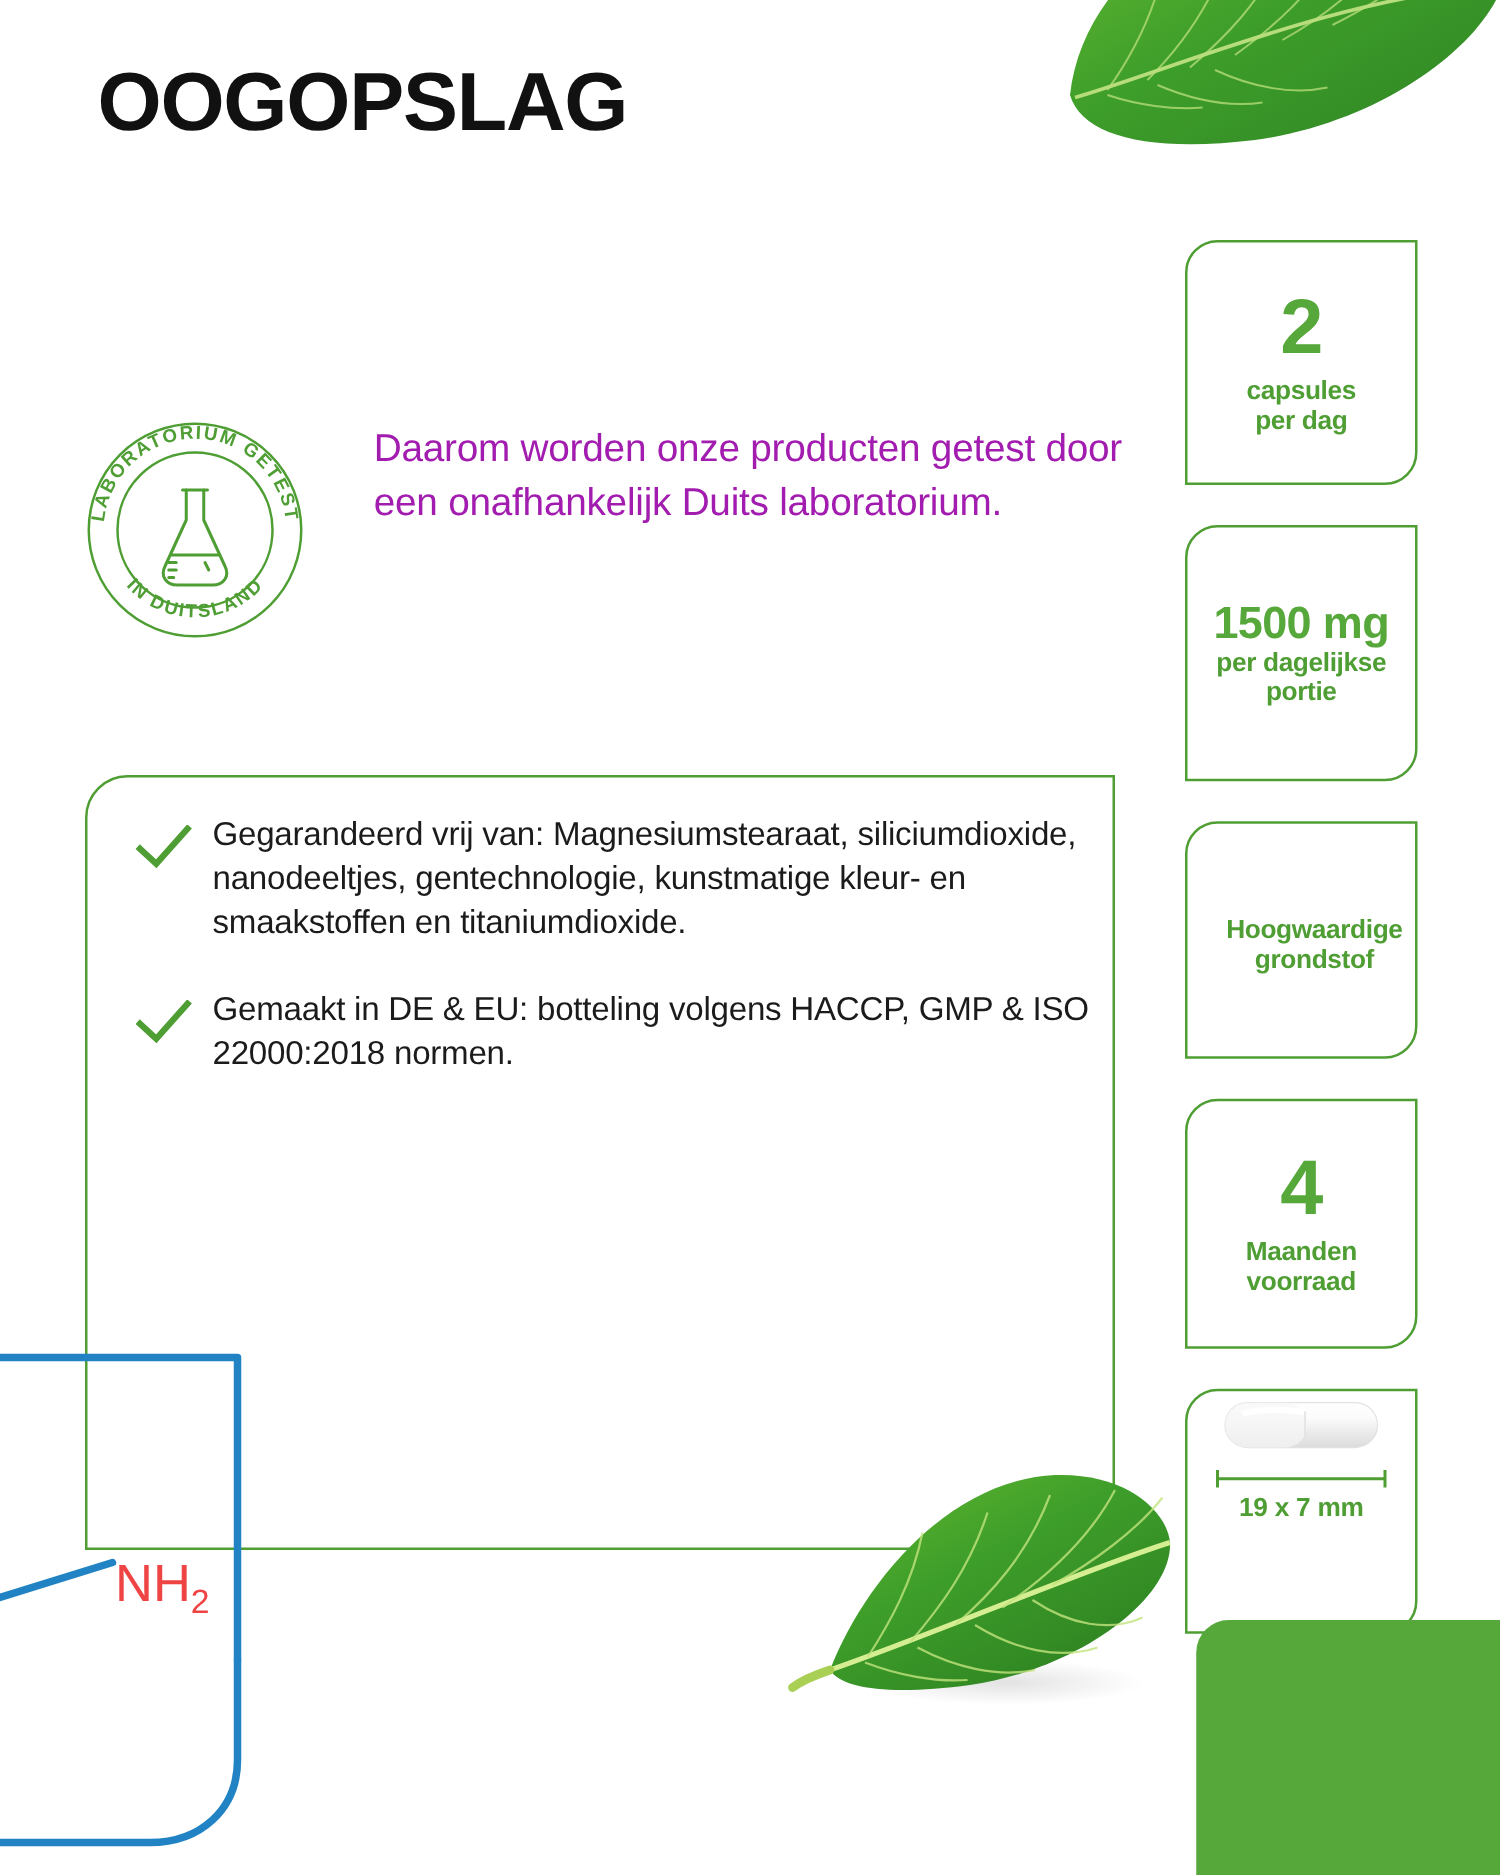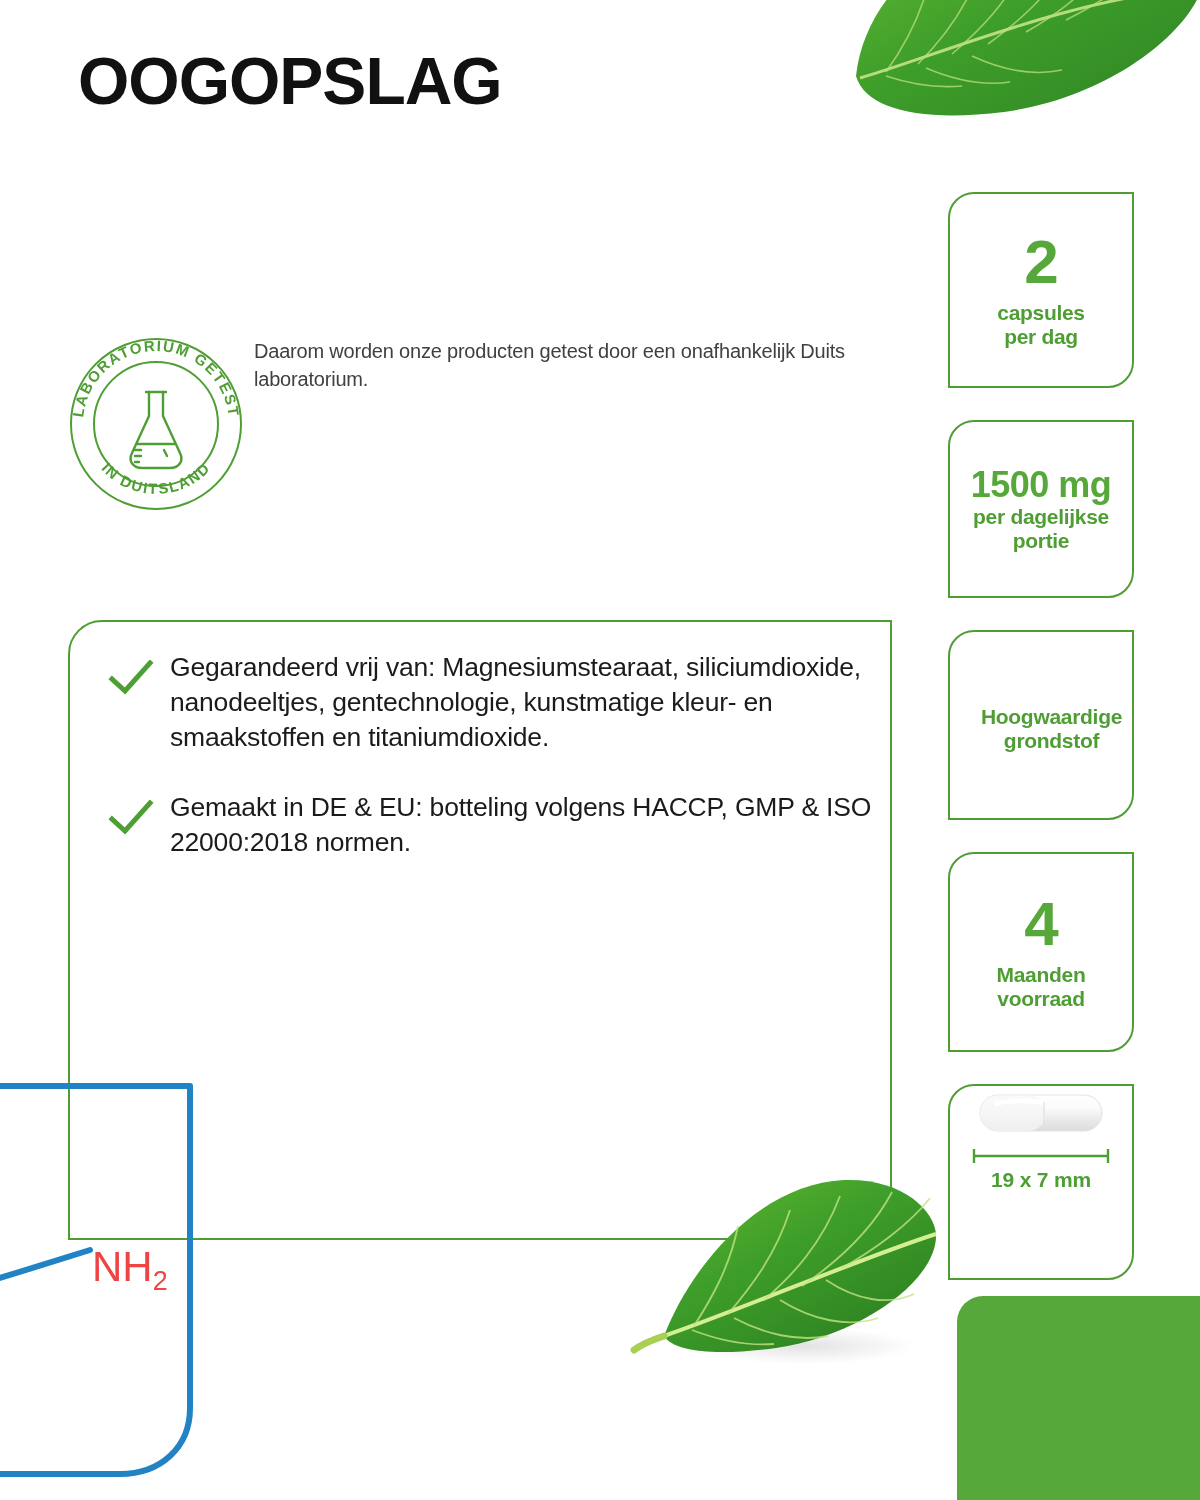--- a/index.html
+++ b/index.html
@@ -23,21 +23,21 @@
   
   .badge{position:absolute;left:68px;top:336px;width:176px;height:176px;}
 
   
   .trust{position:absolute;left:254px;top:338px;width:660px;}
   .trust .hl{
     font-size:30px;font-weight:bold;color:#4E9E34;line-height:1.28;
     letter-spacing:-0.2px;
   }
   .trust .body{
-    font-size:20px;color:#404040;line-height:1.38;letter-spacing:-0.2px;
+    font-size:31px;color:#a21caf;line-height:1.38;letter-spacing:-0.2px;margin-left:45px;
   }
 
   
   .featbox{
     position:absolute;left:68px;top:620px;width:824px;height:620px;
     border:2.5px solid #4E9E34;
     border-radius:34px 0 34px 0;
     box-sizing:border-box;
   }
   .feat-list{position:absolute;left:108px;top:648px;width:800px;}
@@ -63,21 +63,21 @@
   .card .big-sm{
     font-size:36px;font-weight:bold;color:#57A83B;line-height:1.05;
     letter-spacing:-0.5px;
   }
   .card .sub{
     font-size:21px;font-weight:bold;color:#4E9E34;line-height:1.12;
     margin-top:8px;letter-spacing:-0.3px;text-align:center;
   }
   .card .sub.tight{margin-top:2px;}
   #card-capsules{height:196px;}
-  #card-dose{height:178px;}
+  #card-dose{height:205px;}
   #card-quality{height:190px;padding-left:21px;}
   #card-supply{height:200px;}
   #card-size{height:196px;justify-content:flex-start;}
 
   .cap-img{width:126px;height:46px;margin:4px auto 0;}
   .measure{width:142px;margin:12px auto 0;}
   .card .mm{
     font-size:21px;font-weight:bold;color:#4E9E34;margin-top:4px;
     letter-spacing:-0.2px;
   }

